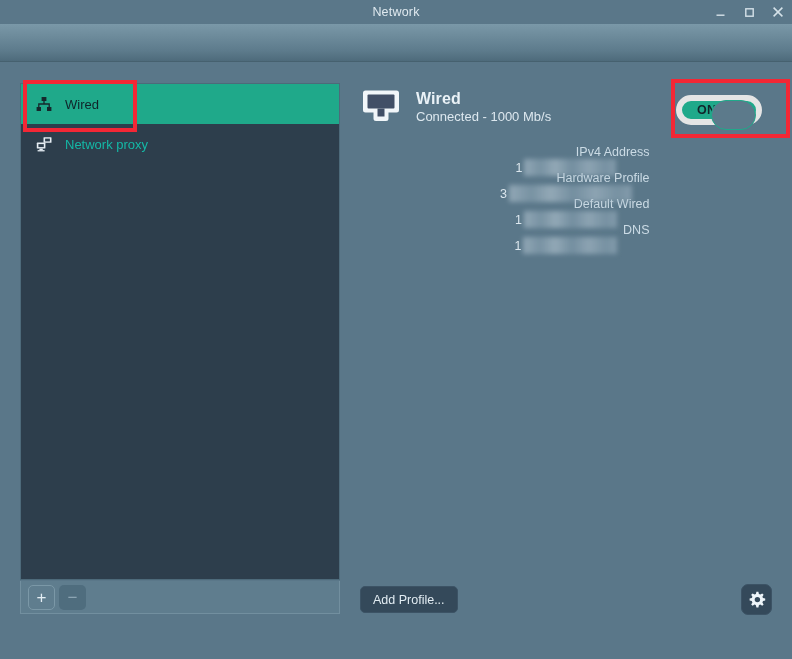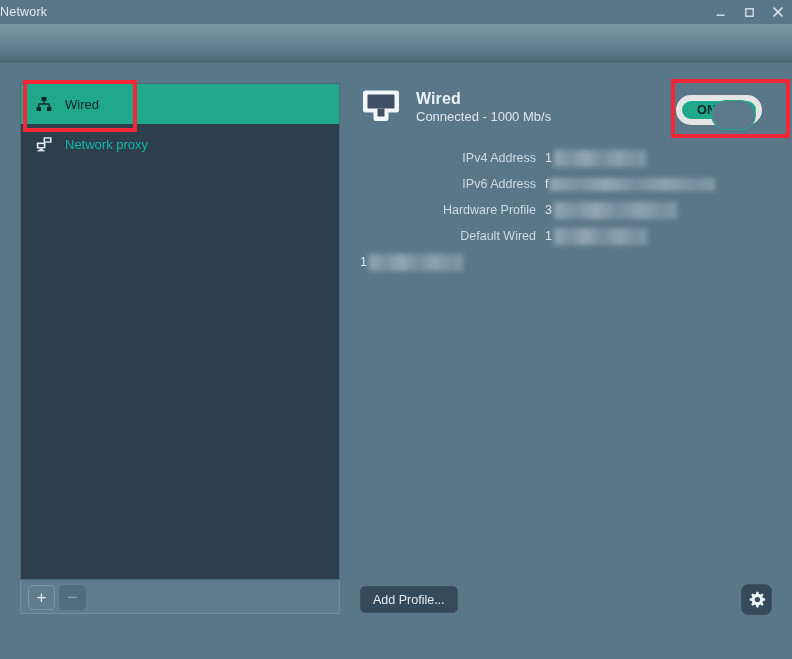--- a/index.html
+++ b/index.html
@@ -28,21 +28,21 @@
 
   
   .titlebar {
     position: absolute;
     left: 0; top: 0;
     width: 792px;
     height: 24px;
     background: #5a7789;
     display: flex;
     align-items: center;
-    justify-content: flex-start;
+    justify-content: center;
   }
 
   .titlebar-title {
     font-size: 12.5px;
     color: #dfe9ef;
     letter-spacing: .2px;
   }
 
   .window-controls {
     position: absolute;
@@ -247,20 +247,21 @@
     position: absolute;
     left: 0;
     top: 62px;
     width: 412px;
   }
 
   .info-row {
     display: flex;
     align-items: center;
     height: 26px;
+    flex-direction: column;
   }
 
   .info-label {
     width: 185px;
     text-align: right;
     font-size: 12.5px;
     color: #cbdbe5;
     padding-right: 9px;
     white-space: nowrap;
   }
@@ -428,44 +429,38 @@
         <span class="toggle-knob"></span>
       </div>
     </div>
 
     <div class="info">
         <div class="info-row">
           <div class="info-label">IPv4 Address</div>
           <div class="info-value">
             <span>1</span>
             <span class="redact tall" style="width: 92px;"></span>
-          </div>
-        </div>
-        <div class="info-row">
-          <div class="info-label">IPv6 Address</div>
-          <div class="info-value">
-            <span>f</span>
-            <span class="redact" style="width: 165px;"></span>
           </div>
         </div>
         <div class="info-row">
           <div class="info-label">Hardware Profile</div>
           <div class="info-value">
             <span>3</span>
             <span class="redact tall" style="width: 123px;"></span>
           </div>
         </div>
         <div class="info-row">
           <div class="info-label">Default Wired</div>
           <div class="info-value">
             <span>1</span>
             <span class="redact tall" style="width: 93px;"></span>
           </div>
         </div>
         <div class="info-row">
+          <div class="info-label">DNS</div>
           <div class="info-value">
             <span>1</span>
             <span class="redact tall" style="width: 94px;"></span>
           </div>
         </div>
       </div>
 
   </div>
 
   <div class="add-profile">

